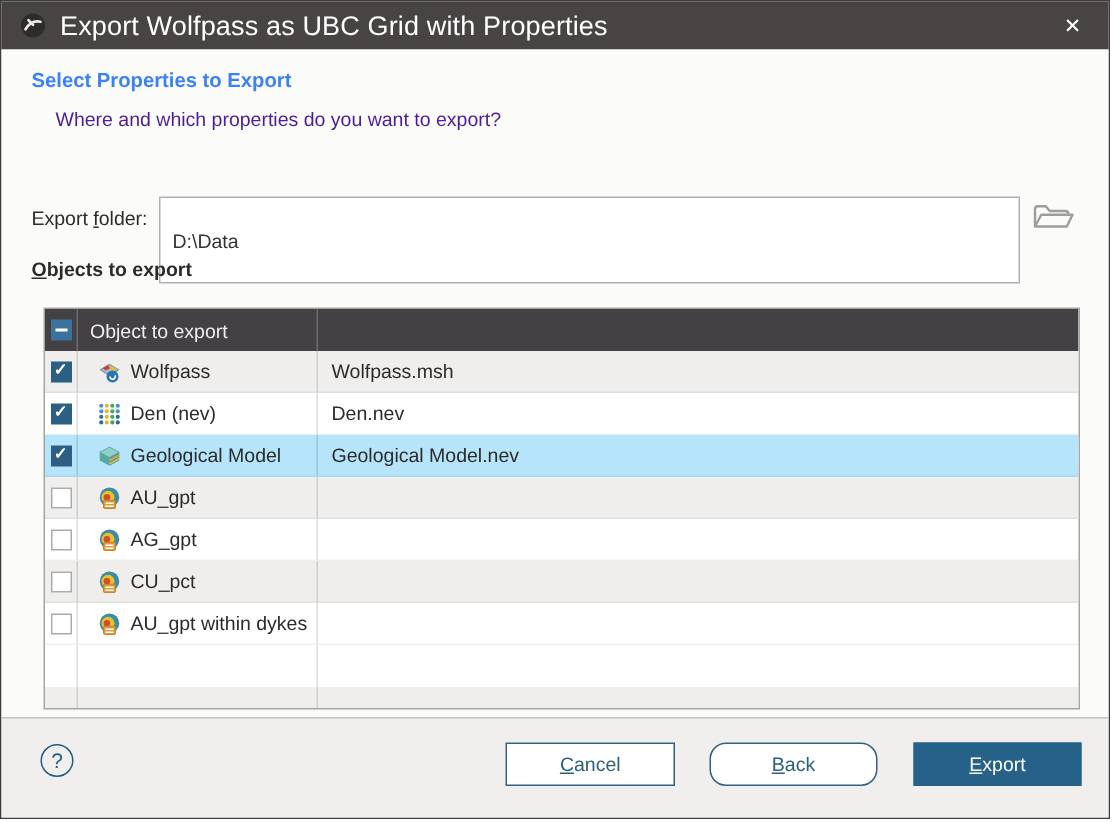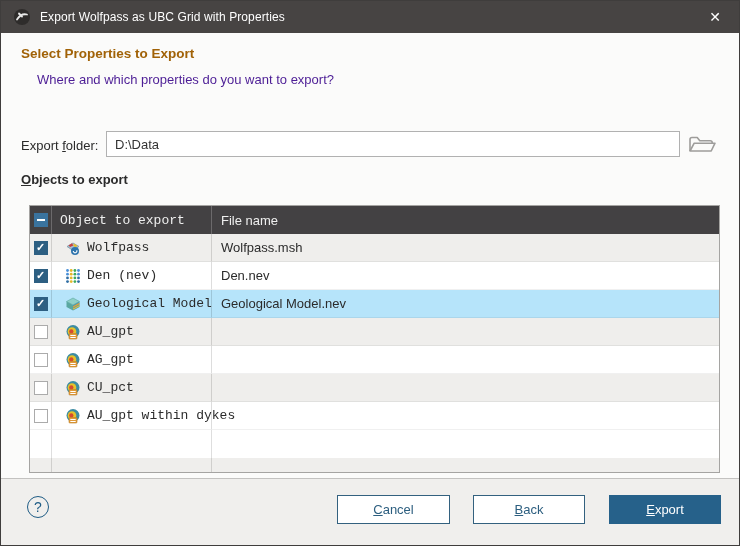--- a/index.html
+++ b/index.html
@@ -2,42 +2,42 @@
 <html><head>
 <meta charset="utf-8">
 <style>
   html,body{margin:0;padding:0;background:#ffffff;}
   body{width:742px;height:548px;font-family:"Liberation Sans",sans-serif;-webkit-font-smoothing:antialiased;}
   .dialog{width:740px;height:546px;border:1px solid #3f3d3c;display:flex;flex-direction:column;background:#fbfbfa;box-sizing:border-box;}
 
   
   .titlebar{height:32px;background:#474443;color:#ffffff;display:flex;align-items:center;padding:0 10px 0 12px;flex:none;}
   .app-icon{width:18px;height:18px;margin-right:9px;flex:none;display:flex;}
-  .title-text{font-size:12px;letter-spacing:.1px;}
+  .title-text{font-size:18px;letter-spacing:.1px;}
   .close-btn{margin-left:auto;width:28px;height:28px;display:flex;align-items:center;justify-content:center;color:#ffffff;font-size:14px;cursor:default;}
 
   
   .content{position:relative;flex:1;background:#fbfbfa;}
-  .heading{position:absolute;left:20px;top:13px;font-size:13.5px;font-weight:bold;color:#a16207;}
+  .heading{position:absolute;left:20px;top:13px;font-size:13.5px;font-weight:bold;color:#3b82f6;}
   .subtitle{position:absolute;left:36px;top:39px;font-size:13px;color:#4c1d95;}
 
   .folder-label{position:absolute;left:20px;top:105px;font-size:13px;color:#2b2b2b;}
-  .folder-input{position:absolute;left:105px;top:98px;width:556px;height:24px;border:1px solid #b1b1b1;background:#ffffff;font-family:"Liberation Sans",sans-serif;font-size:13px;color:#333333;padding:0 8px;outline:none;}
+  .folder-input{position:absolute;left:105px;top:98px;width:556px;height:24px;border:1px solid #b1b1b1;background:#ffffff;font-family:"Liberation Sans",sans-serif;font-size:13px;color:#333333;padding:16px 8px;outline:none;}
   .folder-browse{position:absolute;left:685px;top:100px;width:32px;height:24px;display:flex;align-items:center;justify-content:center;}
 
   .objects-label{position:absolute;left:20px;top:139px;font-size:13px;font-weight:bold;color:#2b2b2b;}
   .u{text-decoration:underline;}
 
   
   .objects-table{position:absolute;left:28px;top:172px;width:689px;height:266px;border:1px solid #a5a4a2;background:#ffffff;display:flex;flex-direction:column;overflow:hidden;}
   .t-header{height:28px;background:#434143;color:#efefef;display:flex;flex:none;font-size:13px;}
   .t-header .t-cell{display:flex;align-items:center;}
   .t-header .c-check,.t-header .c-obj{border-right:1px solid rgba(255,255,255,0.22);}
   .c-check{width:22px;flex:none;justify-content:center;box-sizing:border-box;}
-  .c-obj{width:160px;flex:none;padding-left:8px;box-sizing:border-box;font-family:Liberation Mono, monospace;}
+  .c-obj{width:160px;flex:none;padding-left:8px;box-sizing:border-box;}
   .c-file{flex:1;padding-left:9px;box-sizing:border-box;}
 
   .t-body{display:flex;flex-direction:column;flex:1;}
   .trow{height:28px;display:flex;align-items:stretch;font-size:13px;color:#2b2b2b;flex:none;box-sizing:border-box;}
   .trow .t-cell{display:flex;align-items:center;border-bottom:1px solid rgba(0,0,0,0.06);box-sizing:border-box;}
   .trow .c-check,.trow .c-obj{border-right:1px solid rgba(0,0,0,0.13);}
   .trow.alt{background:#efeeec;}
   .trow.selected{background:#b6e4fa;}
   .row-icon{width:16px;height:16px;margin:0 6px 0 5px;flex:none;display:flex;}
   .obj-text{white-space:nowrap;}
@@ -54,21 +54,21 @@
   .checkbox.checked{background:#2d5f82;}
   .checkbox .check-mark{color:#ffffff;font-size:11px;font-weight:bold;line-height:1;}
   .checkbox.indeterminate{background:#3a739e;}
   .checkbox .minus-mark{display:block;width:8px;height:2px;background:#ffffff;}
 
   
   .footer{position:relative;height:66px;background:#f0efed;border-top:1px solid #c3c2c0;flex:none;}
   .help-circle{position:absolute;left:26px;top:17px;width:22px;height:22px;border:1.6px solid #1f5c85;border-radius:50%;color:#1f5c85;font-size:14px;display:flex;align-items:center;justify-content:center;box-sizing:border-box;background:transparent;}
   .btn{position:absolute;top:16px;height:29px;font-family:"Liberation Sans",sans-serif;font-size:13px;background:#ffffff;border:1px solid #33617f;color:#2c5e7f;cursor:default;padding:0;}
   .btn-cancel{left:336px;width:113px;}
-  .btn-back{left:472px;width:112px;}
+  .btn-back{left:472px;width:112px;border-radius:11px;}
   .btn-export{left:608px;width:112px;background:#26618a;border-color:#26618a;color:#ffffff;}
 </style>
 </head>
 <body>
 
 <div class="dialog">
 
   <div class="titlebar">
     <span class="app-icon">
       <svg width="18" height="18" viewBox="0 0 18 18">
@@ -99,21 +99,20 @@
     <div class="objects-label"><span class="u">O</span><span>bjects to export</span></div>
 
     <div class="objects-table">
       <div class="t-header">
         <div class="t-cell c-check">
           <span class="checkbox indeterminate">
               <span class="minus-mark"></span>
             </span>
         </div>
         <div class="t-cell c-obj">Object to export</div>
-        <div class="t-cell c-file">File name</div>
       </div>
       <div class="t-body" id="table-body">
           <div class="trow alt">
             <div class="t-cell c-check">
               <span class="checkbox checked">
                 <span class="check-mark">✓</span>
               </span>
             </div>
             <div class="t-cell c-obj">
               <span class="row-icon">

